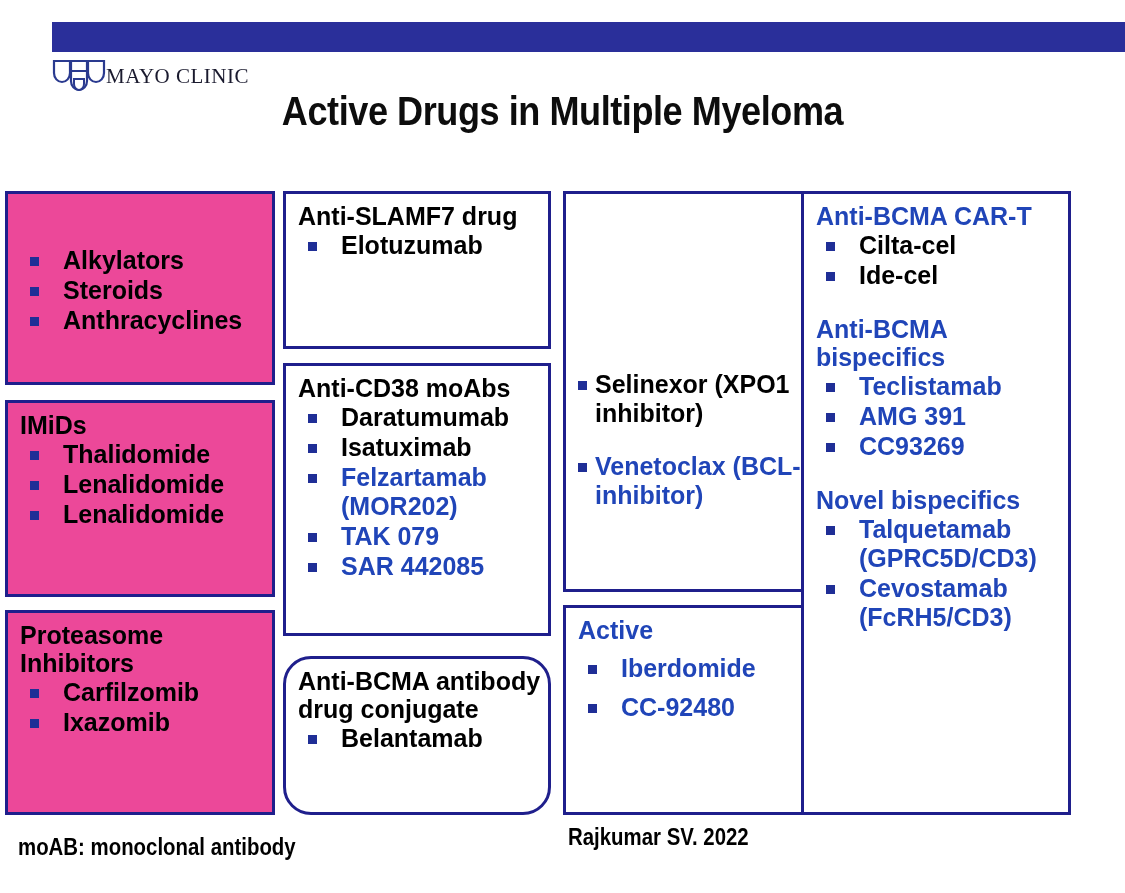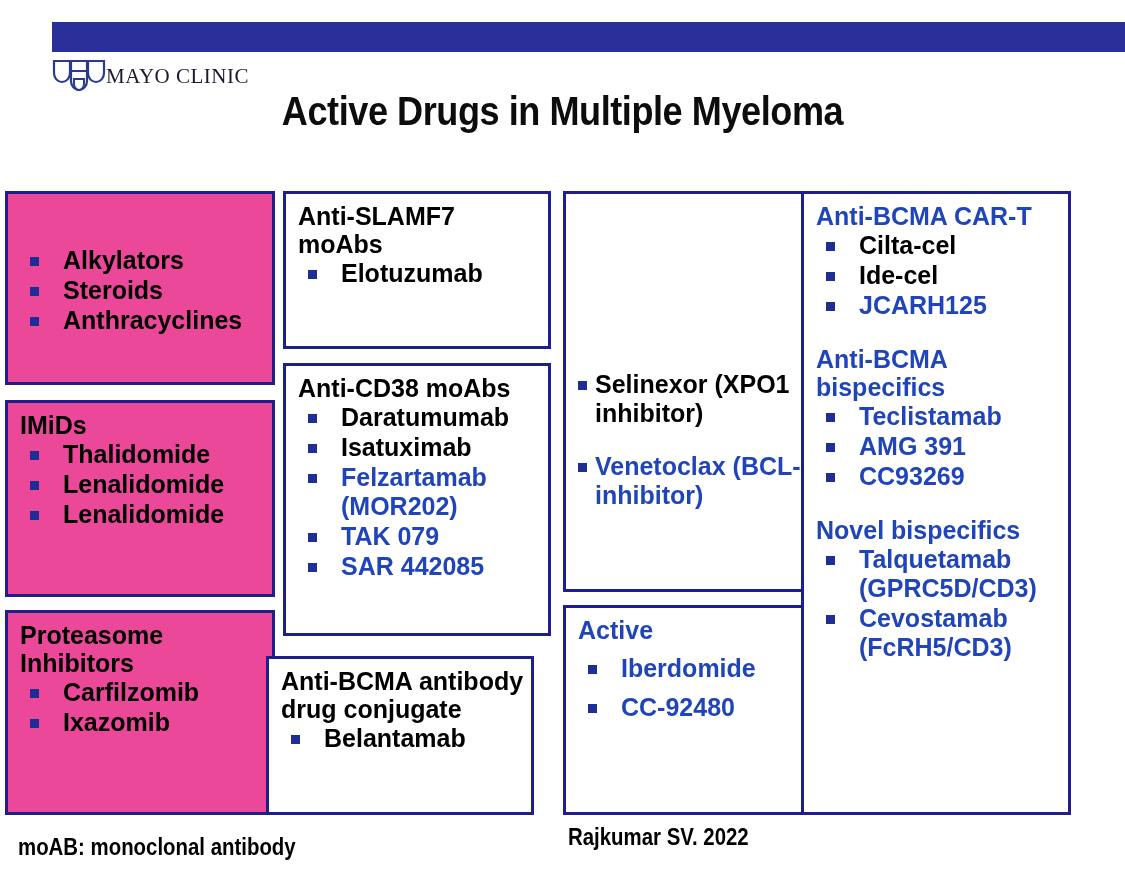--- a/index.html
+++ b/index.html
@@ -155,38 +155,38 @@
 
 <div class="box gray" style="left:5px; top:610px; width:270px; height:205px;">
   <div class="hdr">Proteasome Inhibitors</div>
   <ul class="items">
     <li>Carfilzomib</li>
     <li>Ixazomib</li>
   </ul>
 </div>
 
 <div class="box" style="left:283px; top:191px; width:268px; height:158px;">
-  <div class="hdr">Anti-SLAMF7 moAbs</div>
+  <div class="hdr">Anti-SLAMF7 drug</div>
   <ul class="items">
     <li>Elotuzumab</li>
   </ul>
 </div>
 
 <div class="box" style="left:283px; top:363px; width:268px; height:273px;">
   <div class="hdr">Anti-CD38 moAbs</div>
   <ul class="items">
     <li>Daratumumab</li>
     <li>Isatuximab</li>
     <li class="blue">Felzartamab (MOR202)</li>
     <li class="blue">TAK 079</li>
     <li class="blue">SAR 442085</li>
   </ul>
 </div>
 
-<div class="box" style="left:266px; top:656px; width:268px; height:159px;">
+<div class="box" style="left:283px; top:656px; width:268px; height:159px;border-radius:28px;">
   <div class="hdr">Anti-BCMA antibody drug conjugate</div>
   <ul class="items">
     <li>Belantamab</li>
   </ul>
 </div>
 
 <div class="box" style="left:563px; top:191px; width:270px; height:401px;">
   <ul class="items" style="margin-top:168px;">
     <li class="tight">Selinexor (XPO1 inhibitor)</li>
     <li class="tight blue" style="margin-top:24px;">Venetoclax (BCL-2 inhibitor)</li>
@@ -200,21 +200,20 @@
     <li class="blue" style="margin-top:10px;">CC-92480</li>
   </ul>
 </div>
 
 <div class="box" style="left:801px; top:191px; width:270px; height:624px;">
 
   <div class="hdr blue">Anti-BCMA CAR-T</div>
   <ul class="items">
     <li>Cilta-cel</li>
     <li>Ide-cel</li>
-    <li class="blue">JCARH125</li>
   </ul>
 
   <div class="spacer"></div>
 
   <div class="hdr blue">Anti-BCMA bispecifics</div>
   <ul class="items">
     <li class="blue">Teclistamab</li>
     <li class="blue">AMG 391</li>
     <li class="blue">CC93269</li>
   </ul>

